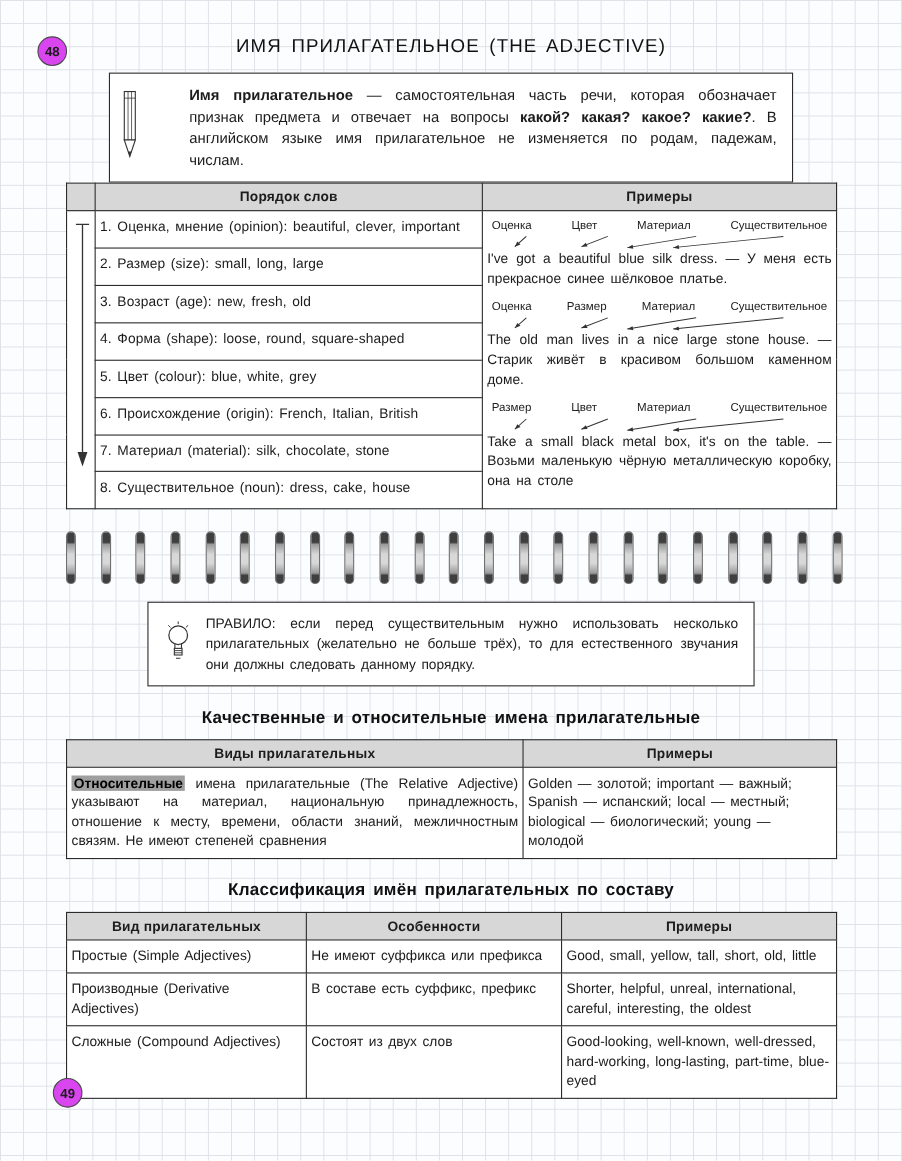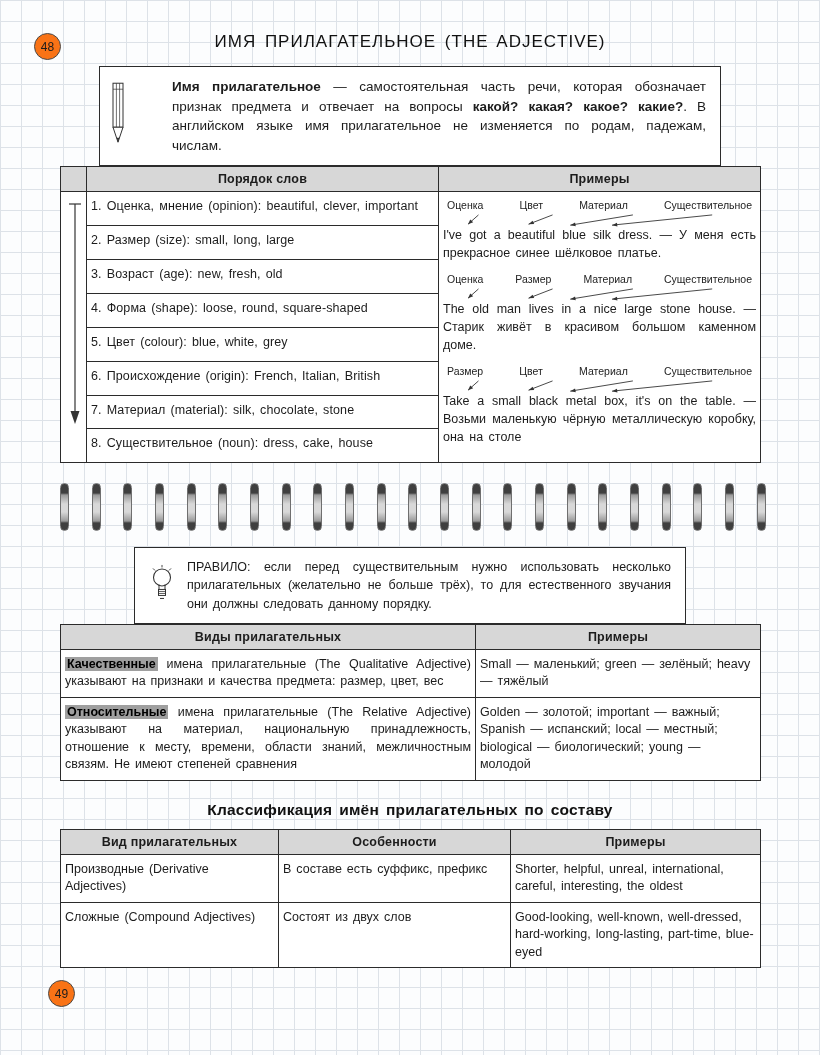--- a/index.html
+++ b/index.html
@@ -10,21 +10,21 @@
     background-color:#fcfdfe;
     background-image: linear-gradient(#dde2e8 1px, transparent 1px),
                       linear-gradient(90deg, #dde2e8 1px, transparent 1px);
     background-size: 21px 21px;
   }
   .content { padding: 26px 60px 0 60px; }
 
   .page-circle {
     position:absolute; width:27px; height:27px; border:1px solid #4a4a4a;
     border-radius:50%; display:flex; align-items:center; justify-content:center;
-    font-size:12px; font-weight:normal; background:#f97316; z-index:5;text-align:right;
+    font-size:12px; font-weight:bold; background:#d946ef; z-index:5;text-align:right;
   }
   #circle-48 { left:34px; top:33px; }
   #circle-49 { left:48px; top:980px; }
 
   .page-title {
     text-align:center; font-size:17px; letter-spacing:1px; word-spacing:3px;
     margin: 6px 0 14px 0; color:#111;
   }
 
   .def-box {
@@ -285,34 +285,31 @@
         <path d="M10 20 L10 25 M16 20 L16 25" stroke="#333" stroke-width="1"></path>
         <rect x="9.5" y="25" width="7" height="6" fill="#fff" stroke="#333" stroke-width="1"></rect>
         <line x1="9.5" y1="27" x2="16.5" y2="27" stroke="#333" stroke-width="0.8"></line>
         <line x1="9.5" y1="29" x2="16.5" y2="29" stroke="#333" stroke-width="0.8"></line>
         <line x1="11" y1="34" x2="15" y2="34" stroke="#333" stroke-width="1"></line>
       </svg>
     </span>
     <span>ПРАВИЛО: если перед существительным нужно использовать несколько прилагательных (желательно не больше трёх), то для естественного звучания они должны следовать данному порядку.</span>
   </div>
 
+  <div class="section-heading">Качественные и относительные имена прилагательные</div>
 
   <table class="doc-table">
     <colgroup>
         <col class="c-kind">
         <col class="c-kex">
       </colgroup>
     <tbody>
         <tr>
       <th>Виды прилагательных</th>
       <th>Примеры</th>
-    </tr>
-    <tr>
-      <td style="text-align:justify"><span class="hl">Качественные</span><span> имена прилагательные (The Qualitative Adjective) указывают на признаки и качества предмета: размер, цвет, вес</span></td>
-      <td>Small — маленький; green — зелёный; heavy — тяжёлый</td>
     </tr>
     <tr>
       <td style="text-align:justify"><span class="hl">Относительные</span><span> имена прилагательные (The Relative Adjective) указывают на материал, национальную принадлежность, отношение к месту, времени, области знаний, межличностным связям. Не имеют степеней сравнения</span></td>
       <td>Golden — золотой; important — важный; Spanish — испанский; local — местный; biological — биологический; young — молодой</td>
     </tr>
   </tbody>
     </table>
 
   <div class="section-heading">Классификация имён прилагательных по составу</div>
 
@@ -322,20 +319,25 @@
         <col class="c-t2">
         <col class="c-t3">
       </colgroup>
     <tbody>
         <tr>
       <th>Вид прилагательных</th>
       <th>Особенности</th>
       <th>Примеры</th>
     </tr>
     <tr>
+      <td>Простые (Simple Adjectives)</td>
+      <td>Не имеют суффикса или префикса</td>
+      <td>Good, small, yellow, tall, short, old, little</td>
+    </tr>
+    <tr>
       <td>Производные (Derivative Adjectives)</td>
       <td>В составе есть суффикс, префикс</td>
       <td>Shorter, helpful, unreal, international, careful, interesting, the oldest</td>
     </tr>
     <tr>
       <td>Сложные (Compound Adjectives)</td>
       <td>Состоят из двух слов</td>
       <td>Good-looking, well-known, well-dressed, hard-working, long-lasting, part-time, blue-eyed</td>
     </tr>
   </tbody>

